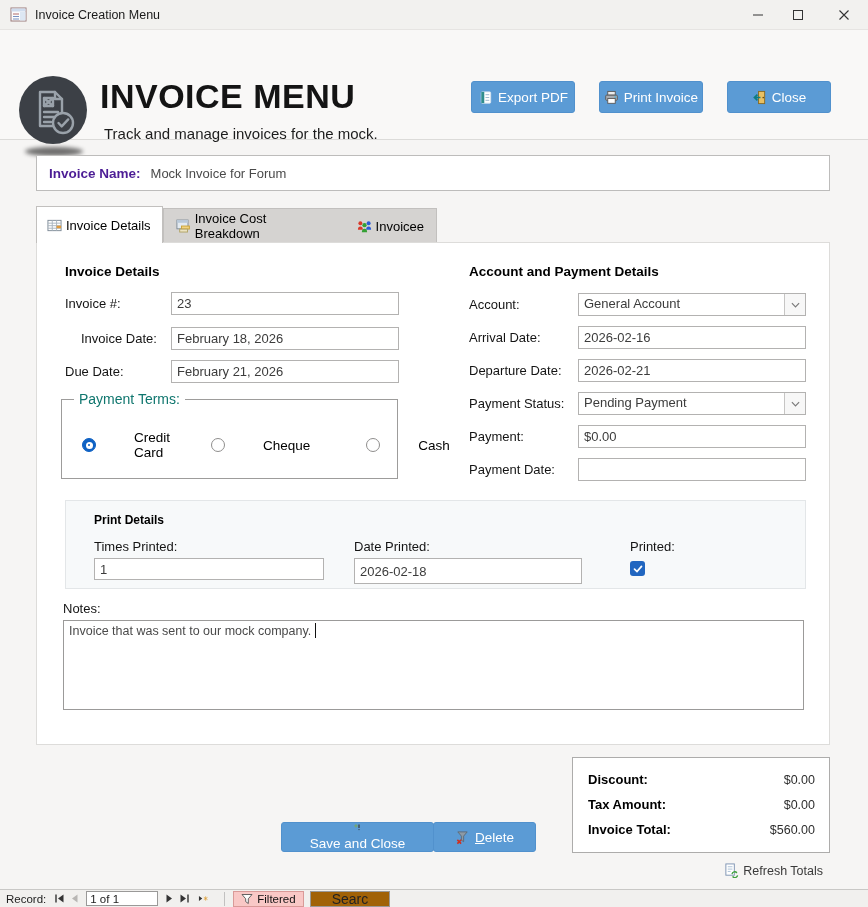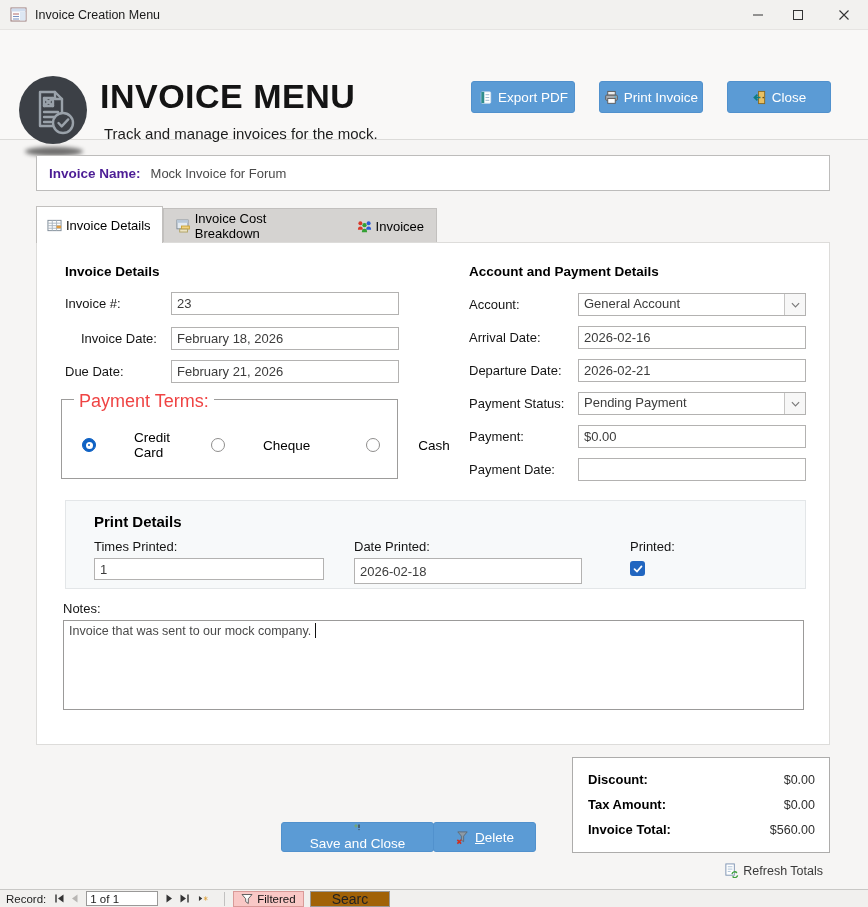--- a/index.html
+++ b/index.html
@@ -46,31 +46,31 @@
   .panel { position:absolute; left:36px; top:242px; width:794px; height:503px; background:#fff; border:1px solid #dddcda; z-index:2; }
   .sec-head { position:absolute; font-size:13.5px; font-weight:bold; color:#000; }
   .flabel { position:absolute; font-size:13px; color:#141414; }
   .tinput { position:absolute; height:23px; background:#fff; border:1px solid #b3b2b1; font-size:13px; color:#3c3c3c;
             padding:1px 5px; font-family:"Liberation Sans", sans-serif; }
   .combo { position:absolute; height:23px; background:#fff; border:1px solid #b3b2b1; display:flex; }
   .combo .cval { flex:1; font-size:13px; color:#3c3c3c; padding:2px 5px; white-space:nowrap; overflow:hidden; }
   .combo .cbtn { width:21px; border-left:1px solid #c6c5c4; background:#f7f7f7; display:flex; align-items:center; justify-content:center; }
 
   .groupbox { position:absolute; left:24px; top:156px; width:337px; height:80px; border:1px solid #9d9c9b; }
-  .groupbox .legend { position:absolute; top:-9px; left:12px; background:#fff; padding:0 5px; font-size:18px; color:#ef4444; }
+  .groupbox .legend { position:absolute; top:-9px; left:12px; background:#fff; padding:0 5px; font-size:14px; color:#0f766e; }
   .radio-row { position:absolute; top:30px; left:0; width:100%; display:flex; }
   .radio { display:flex; align-items:center; gap:6px; cursor:default; }
   .rb { width:14px; height:14px; border-radius:50%; background:#fff; border:1px solid #8f8e8d; position:relative; flex:none; }
   .rb.on { background:#0f62c4; border-color:#0f62c4; }
   .rb.on::after { content:""; position:absolute; inset:2.5px; background:#fff; border-radius:50%; }
   .rb.on::before { content:""; position:absolute; inset:4.8px; background:#0f62c4; border-radius:50%; z-index:1; }
   .radio .rlab { font-size:13.5px; color:#000;margin-left:32px; }
 
   .printbox { position:absolute; left:28px; top:257px; width:741px; height:89px; background:#f7f9fa; border:1px solid #e3e6e8; }
-  .printbox .ph { position:absolute; left:28px; top:12px; font-size:15px; font-weight:bold; color:#000; }
+  .printbox .ph { position:absolute; left:28px; top:12px; font-size:12px; font-weight:bold; color:#000; }
   .cb { position:absolute; width:15px; height:15px; background:#2166c0; border-radius:3px; display:flex; align-items:center; justify-content:center; }
   .cb svg { width:10px; height:10px; }
 
   .notes-ta { position:absolute; left:26px; top:377px; width:741px; height:90px; border:1px solid #9b9a99; background:#fff;
               font-size:12.5px; color:#4a4a4a; padding:3px 5px; resize:none; font-family:"Liberation Sans", sans-serif; }
   .notes-caret { position:absolute; left:278px; top:380px; width:1px; height:15px; background:#111; }
 
   
   .totals { position:absolute; left:572px; top:757px; width:258px; height:96px; background:#fff; border:1px solid #adacab; }
   .trow { position:absolute; left:15px; right:14px; display:flex; justify-content:space-between; align-items:center; }

